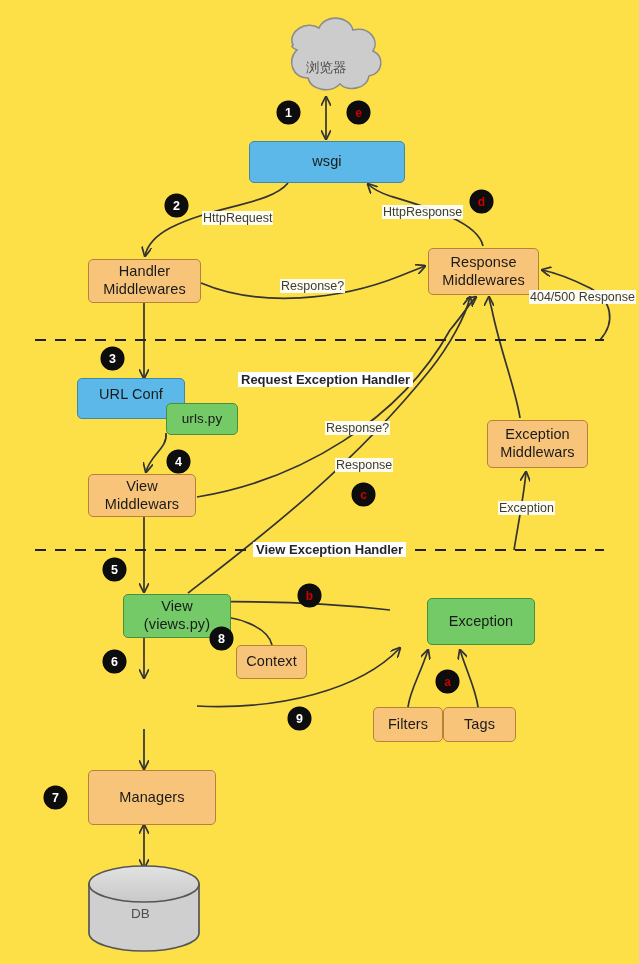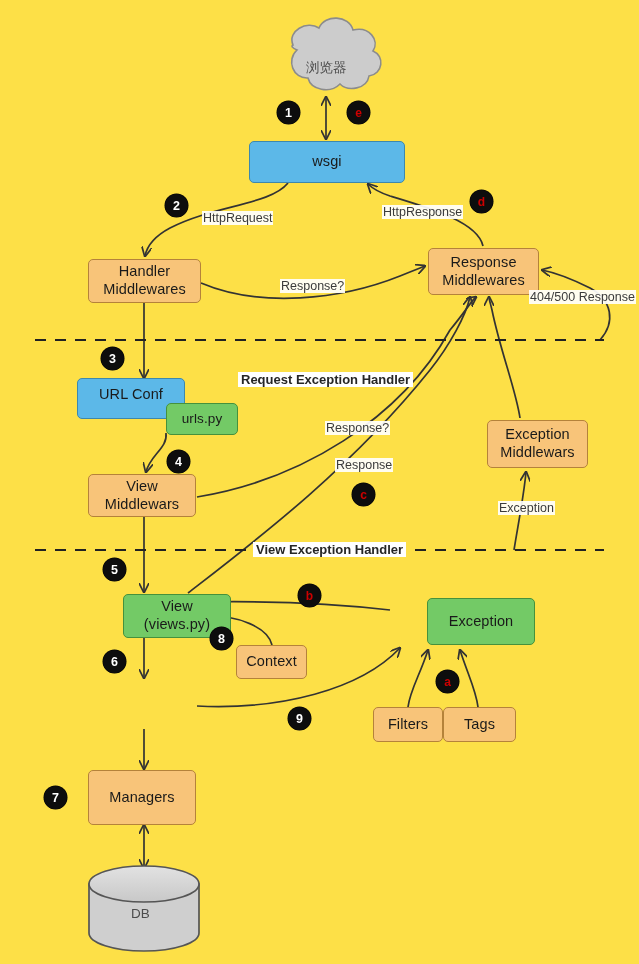--- a/index.html
+++ b/index.html
@@ -223,21 +223,21 @@
   </div>
 
   <div class="node orange" style="left:373px; top:707px; width:70px; height:35px;">
     <span class="ln">Filters</span>
   </div>
 
   <div class="node orange" style="left:443px; top:707px; width:73px; height:35px;">
     <span class="ln">Tags</span>
   </div>
 
-  <div class="node orange" style="left:88px; top:770px; width:108px; height:55px;">
+  <div class="node orange" style="left:88px; top:770px; width:128px; height:55px;">
     <span class="ln">Managers</span>
   </div>
 
   <div class="db-label" style="left:131px; top:906px;">DB</div>
 
   <div class="badge" style="left:277px; top:101px;">1</div>
   <div class="badge alpha" style="left:347px; top:101px;">e</div>
   <div class="badge" style="left:165px; top:194px;">2</div>
   <div class="badge alpha" style="left:470px; top:190px;">d</div>
   <div class="badge" style="left:101px; top:347px;">3</div>

